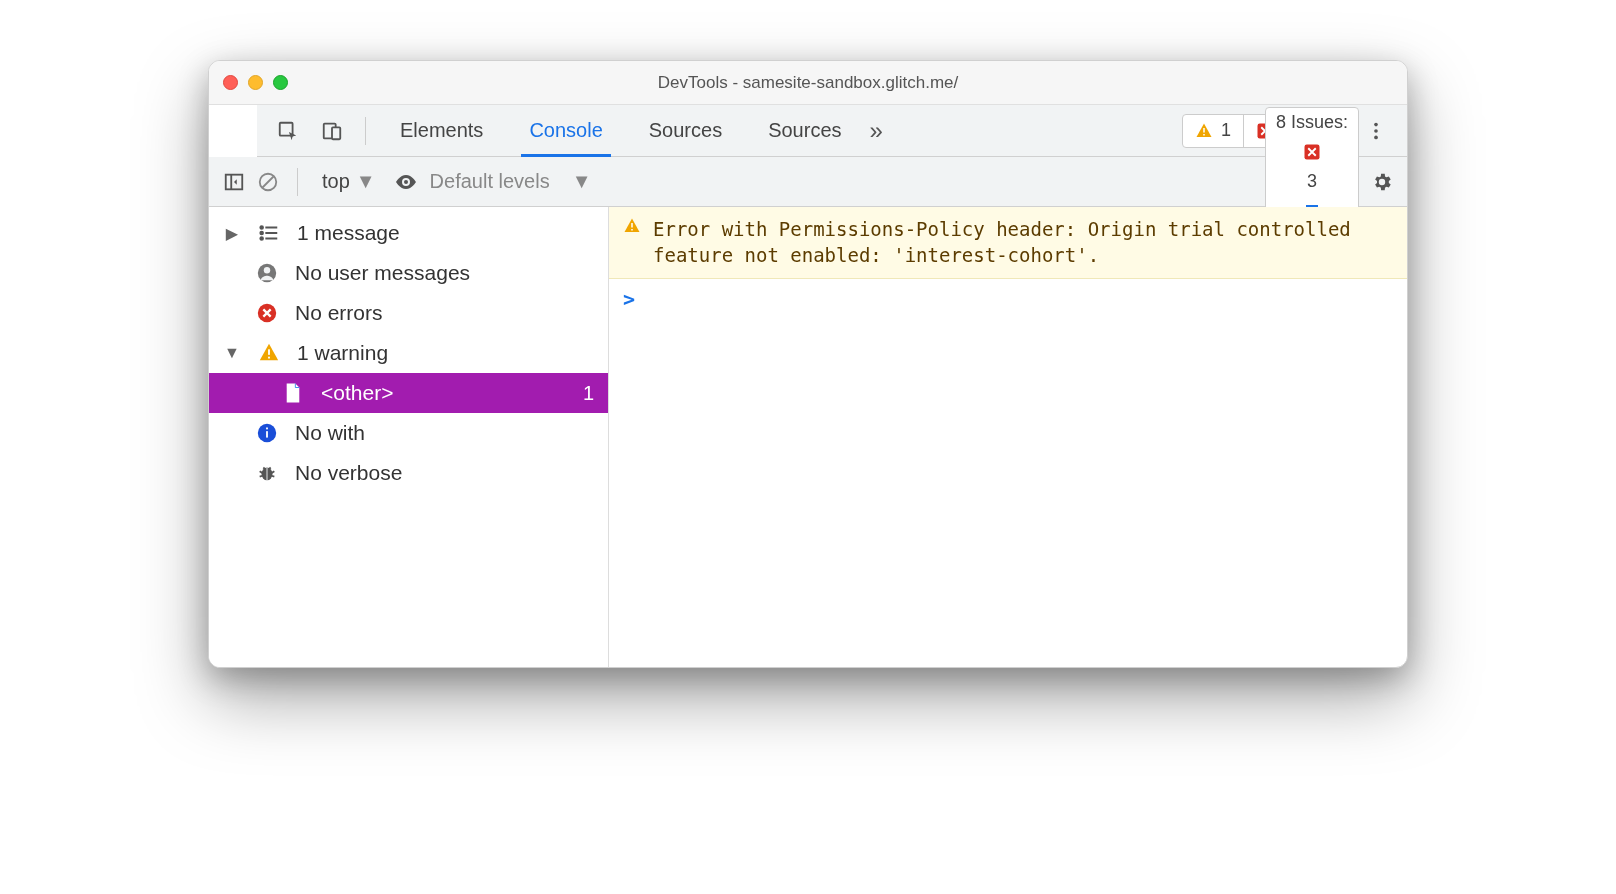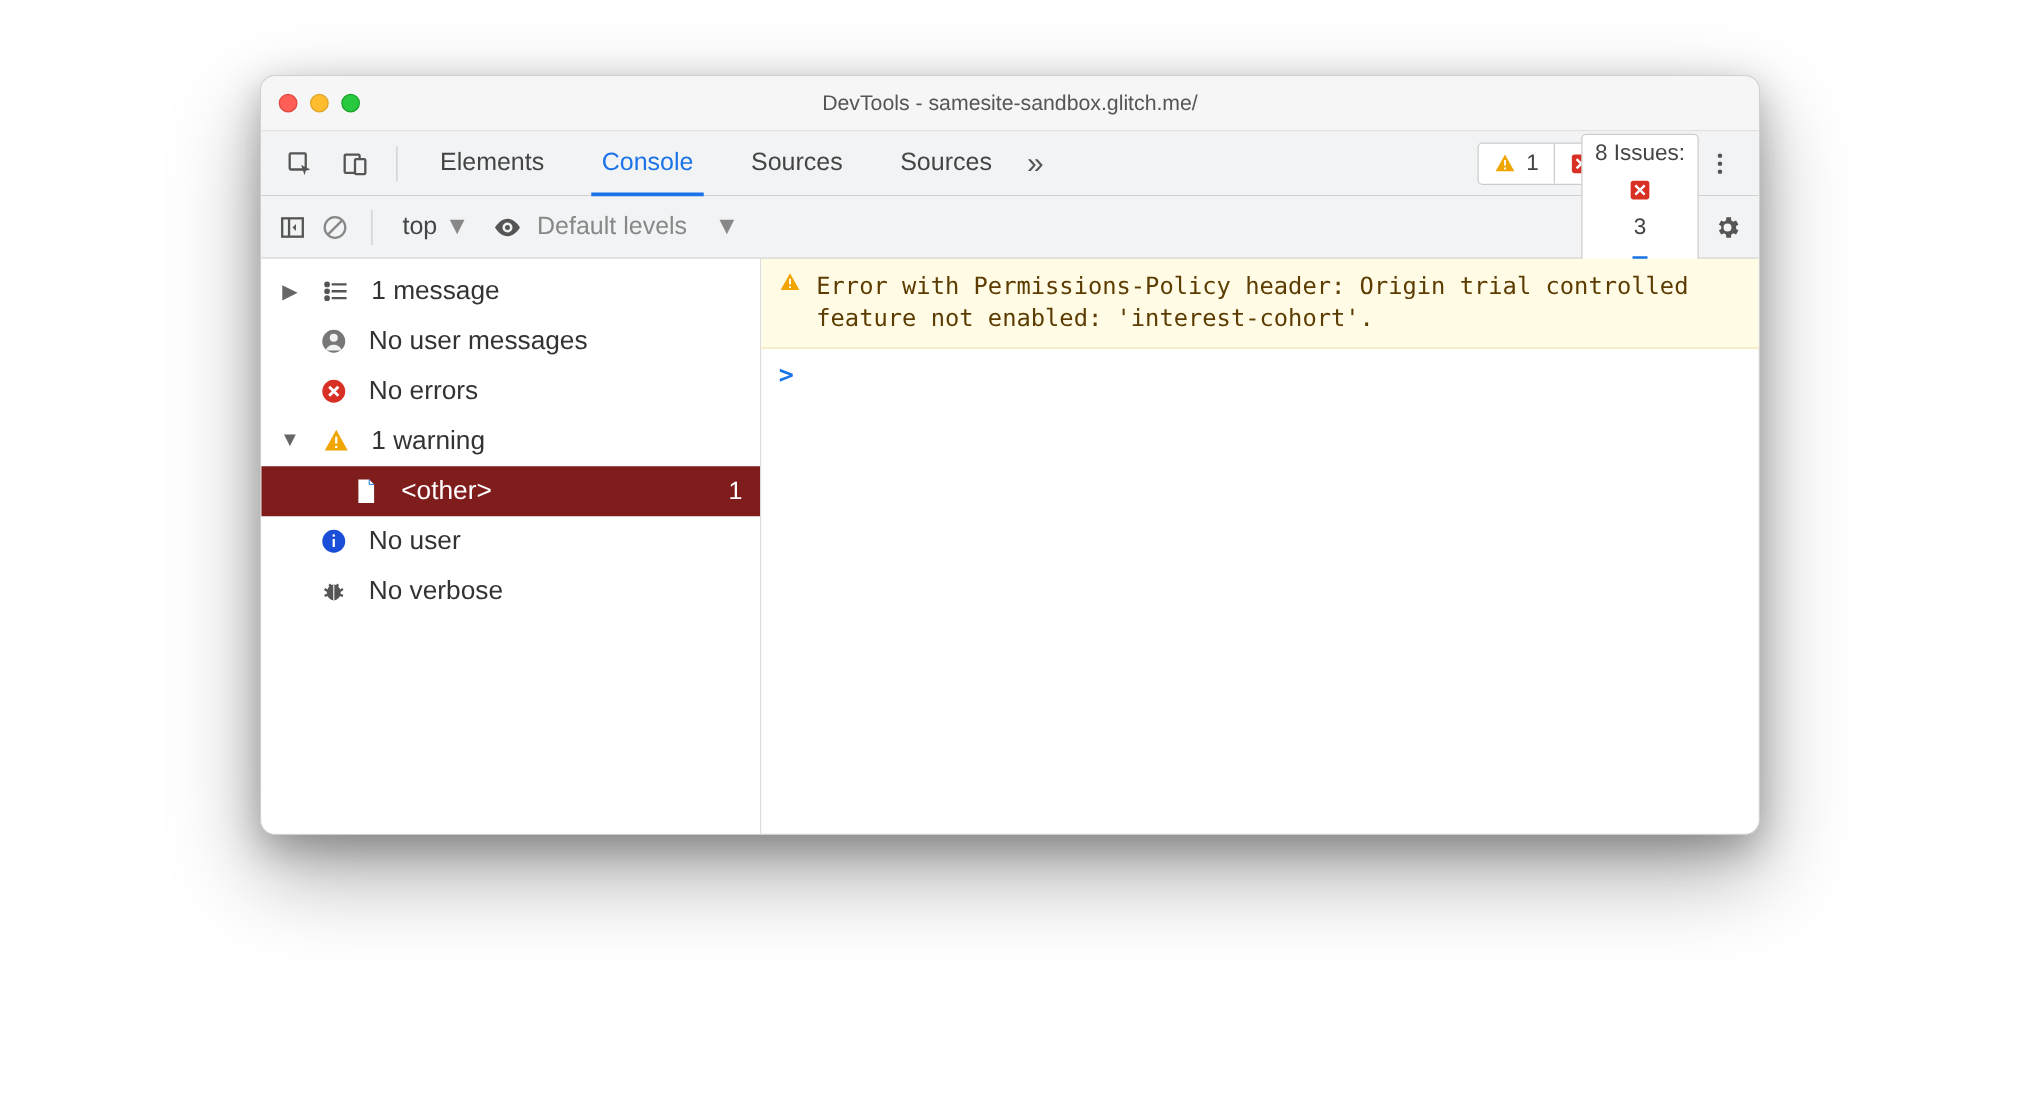--- a/index.html
+++ b/index.html
@@ -40,20 +40,21 @@
     font-size: 17px; color: #555; pointer-events:none;
   }
   .tabbar {
     height: 52px;
     background: #f1f3f4;
     display: flex;
     align-items: center;
     padding: 0 14px;
     border-bottom: 1px solid #d0d0d0;
     gap: 10px;
+    margin-left: 48px;
   }
   .tabbar .icon-btn {
     width: 34px; height: 34px; display:flex; align-items:center; justify-content:center;
     color:#555; border-radius:4px;
   }
   .divider { width:1px; height:28px; background:#ccc; margin:0 6px; }
   .tab {
     padding: 14px 18px; font-size: 20px; color:#444; cursor:pointer; position:relative;
   }
   .tab.active { color:#1a73e8; }
@@ -94,21 +95,21 @@
     width: 400px; border-right:1px solid #ddd; background:#fff; padding-top:6px;
   }
   .side-row {
     display:flex; align-items:center; gap:14px; padding:8px 14px; font-size:21px; color:#333;
   }
   .side-row .arrow { width:18px; text-align:center; color:#666; font-size:16px; }
   .side-row .iconw { width:28px; display:flex; align-items:center; justify-content:center; }
   .side-row .count { margin-left:auto; font-size:20px; }
   .side-row.indent { padding-left: 44px; }
   .side-row.indent2 { padding-left: 70px; }
-  .side-row.selected { background:#7f1d1d; color:#fff; }
+  .side-row.selected { background:#a21caf; color:#fff; }
   .side-row.selected .count { color:#fff; }
 
   .console-area { flex:1; display:flex; flex-direction:column; }
   .warn-msg {
     background:#fffbe5; border-bottom:1px solid #f0e8b8;
     display:flex; padding:10px 14px; gap:12px;
     font-family: Menlo, Consolas, monospace; font-size:19px; line-height:1.35;
     color:#5c3c00;
   }
   .warn-msg .text { flex:1; word-break:break-word; }
@@ -297,21 +298,21 @@
         <span class="count">1</span>
       </div>
       <div class="side-row indent">
         <span class="iconw">
           <svg width="22" height="22" viewBox="0 0 24 24">
               <circle cx="12" cy="12" r="10" fill="#1a4ed8"></circle>
               <rect x="11" y="10" width="2" height="7" fill="#fff"></rect>
               <rect x="11" y="6" width="2" height="2" fill="#fff"></rect>
             </svg>
         </span>
-        <span>No user</span>
+        <span>No with</span>
       </div>
       <div class="side-row indent">
         <span class="iconw">
           <svg width="22" height="22" viewBox="0 0 24 24" fill="#555">
               <ellipse cx="12" cy="13" rx="6" ry="7"></ellipse>
               <line x1="12" y1="6" x2="12" y2="20" stroke="#f1f3f4" stroke-width="1"></line>
               <path d="M4 10l3 2M4 16l3-1M20 10l-3 2M20 16l-3-1M8 6l2 2M16 6l-2 2" stroke="#555" stroke-width="2" fill="none"></path>
             </svg>
         </span>
         <span>No verbose</span>

